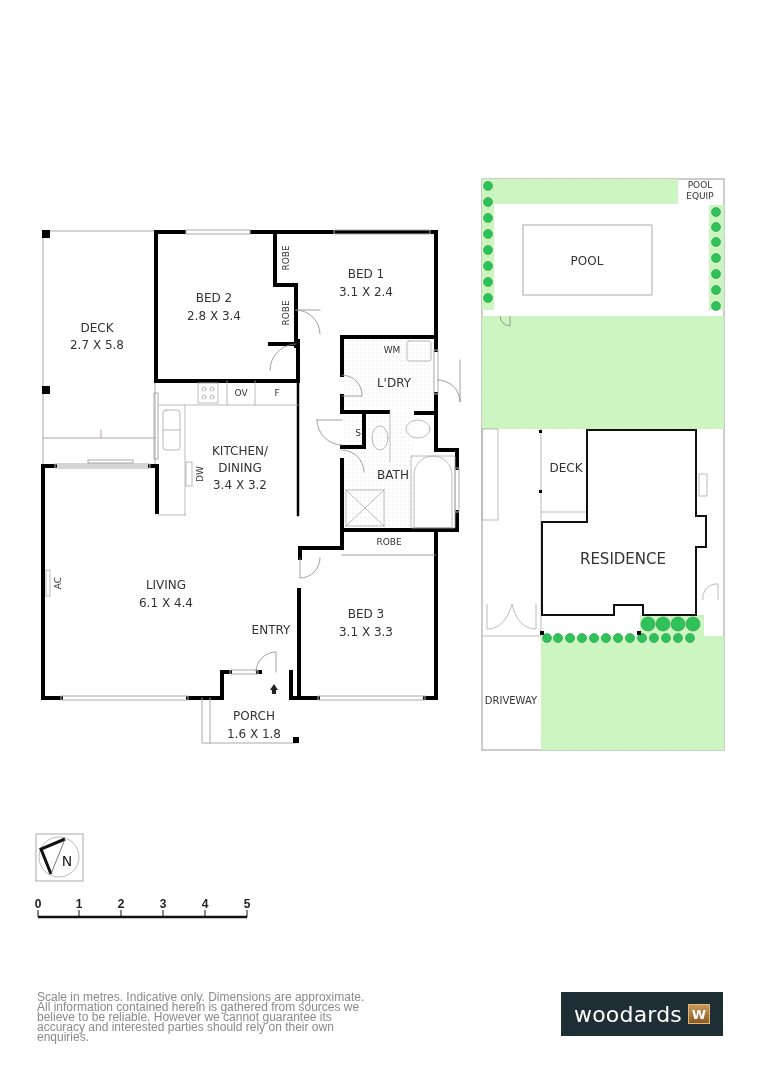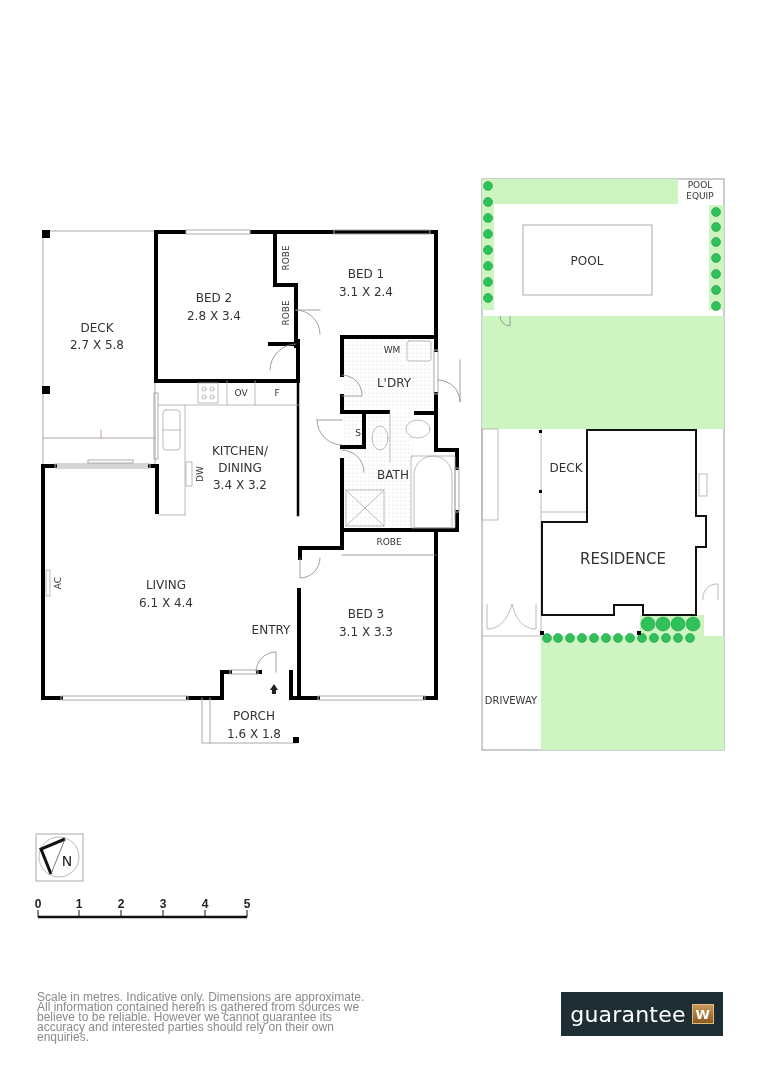--- a/index.html
+++ b/index.html
@@ -266,15 +266,15 @@
       <text x="163" y="908">3</text>
       <text x="205" y="908">4</text>
       <text x="247" y="908">5</text>
     </g>
   </g>
 </svg>
 
 <div class="disclaimer">Scale in metres. Indicative only. Dimensions are approximate. All information contained herein is gathered from sources we believe to be reliable. However we cannot guarantee its accuracy and interested parties should rely on their own enquiries.</div>
 
 <div class="logo">
-  <span class="logo-text">guarantee</span>
+  <span class="logo-text">woodards</span>
   <span class="logo-mark">W</span>
 </div>
 
 </body></html>

